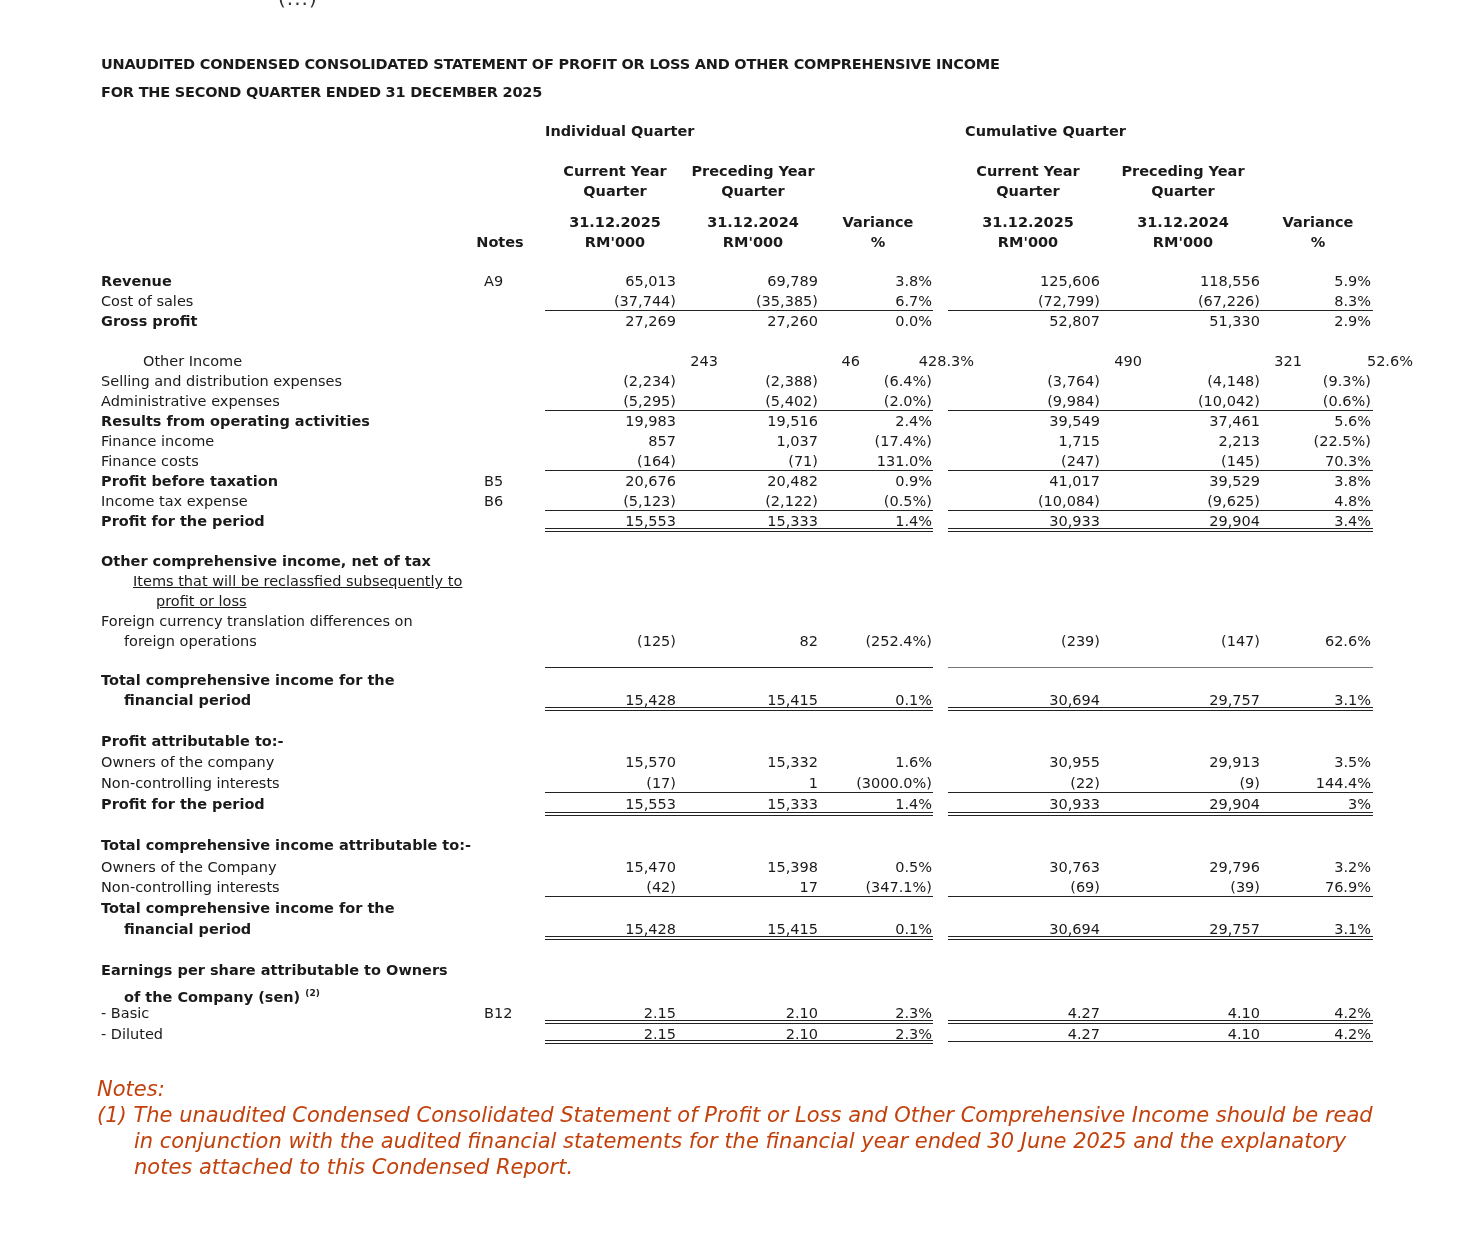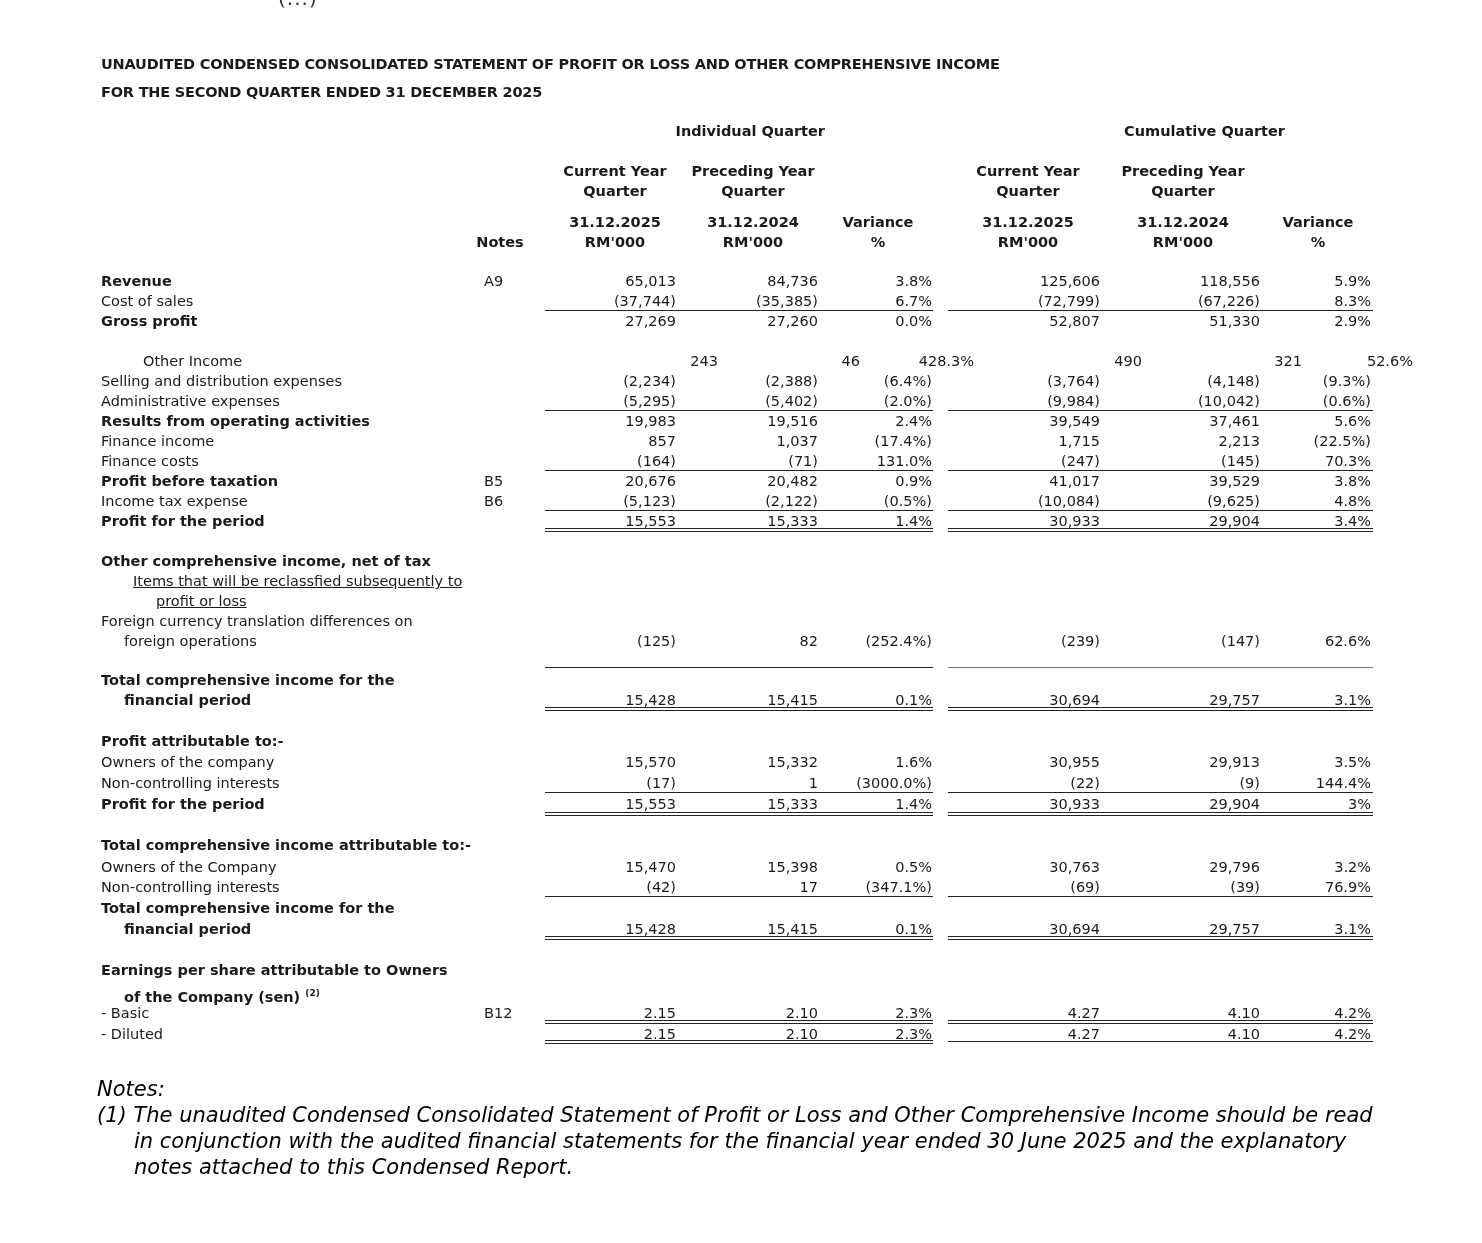--- a/index.html
+++ b/index.html
@@ -4,21 +4,21 @@
 <style>
   html, body { margin: 0; padding: 0; background: #ffffff; }
   body {
     width: 1482px; height: 1243px; position: relative; overflow: hidden;
     font-family: "DejaVu Sans", sans-serif; color: #1a1a1a;
   }
   .top-clip { position: absolute; top: -14px; left: 278px; font-size: 20px; color: #333; letter-spacing: 1px; }
   .title { position: absolute; left: 101px; font-size: 14.5px; font-weight: bold; letter-spacing: -0.2px; }
   .t1 { top: 56px; } .t2 { top: 84px; }
 
-  .grp { position: absolute; font-size: 14.5px; font-weight: bold; text-align: right; }
+  .grp { position: absolute; font-size: 14.5px; font-weight: bold; text-align: left; }
   .hdr { position: absolute; font-size: 14.5px; font-weight: bold; text-align: center; line-height: 20px; }
 
   .row { position: absolute; left: 0; width: 1482px; height: 20px; }
   .lbl { position: absolute; left: 101px; font-size: 14.5px; white-space: nowrap; line-height: 20px; }
   .lbl.b { font-weight: bold; }
   .lbl.ind { left: 124px; }
   .lbl.u { text-decoration: underline; margin-left: 32px; }
   .note { position: absolute; left: 484px; width: 40px; font-size: 14.5px; line-height: 20px; }
   .num { position: absolute; font-size: 14.5px; text-align: right; line-height: 20px; white-space: nowrap; }
   .c1 { left: 560px; width: 116px; }
@@ -28,21 +28,21 @@
   .c5 { left: 1120px; width: 140px; }
   .c6 { left: 1270px; width: 101px; }
 
   .ln { position: absolute; height: 0; border-top: 1.5px solid #222; }
   .ln.dbl { border-top: 1.5px solid #222; height: 2px; border-bottom: 1.5px solid #222; }
   .ln.L { left: 545px; width: 388px; }
   .ln.R { left: 948px; width: 425px; }
   .ln.gray { border-top-color: #777; }
 
   sup { font-size: 9px; }
-  .notes { position: absolute; left: 97px; top: 1076px; font-size: 21px; font-style: italic; color: #000000; line-height: 26px; }
+  .notes { position: absolute; left: 97px; top: 1076px; font-size: 21px; font-style: italic; color: #c2410c; line-height: 26px; }
   .notes .it { display: block; }
   .notes .hang { padding-left: 37px; text-indent: -37px; width: 1240px; }
 </style>
 </head>
 <body>
 
 <div class="top-clip">(...)</div>
 <div class="title t1">UNAUDITED CONDENSED CONSOLIDATED STATEMENT OF PROFIT OR LOSS AND OTHER COMPREHENSIVE INCOME</div>
 <div class="title t2">FOR THE SECOND QUARTER ENDED 31 DECEMBER 2025</div>
 
@@ -90,21 +90,21 @@
   <div>Variance</div>
   <div>%</div>
 </div>
 <div class="hdr" style="left:470px;width:60px;top:232px;">Notes</div>
 
 <div id="main-rows">
     <div class="row" style="top: 271px;">
       <div class="lbl b">Revenue</div>
       <div class="note">A9</div>
       <div class="num c1">65,013</div>
-      <div class="num c2">84,736</div>
+      <div class="num c2">69,789</div>
       <div class="num c3">3.8%</div>
       <div class="num c4">125,606</div>
       <div class="num c5">118,556</div>
       <div class="num c6">5.9%</div>
     </div>
     <div class="row" style="top: 291px;">
       <div class="lbl">Cost of sales</div>
       <div class="note"></div>
       <div class="num c1">(37,744)</div>
       <div class="num c2">(35,385)</div>

